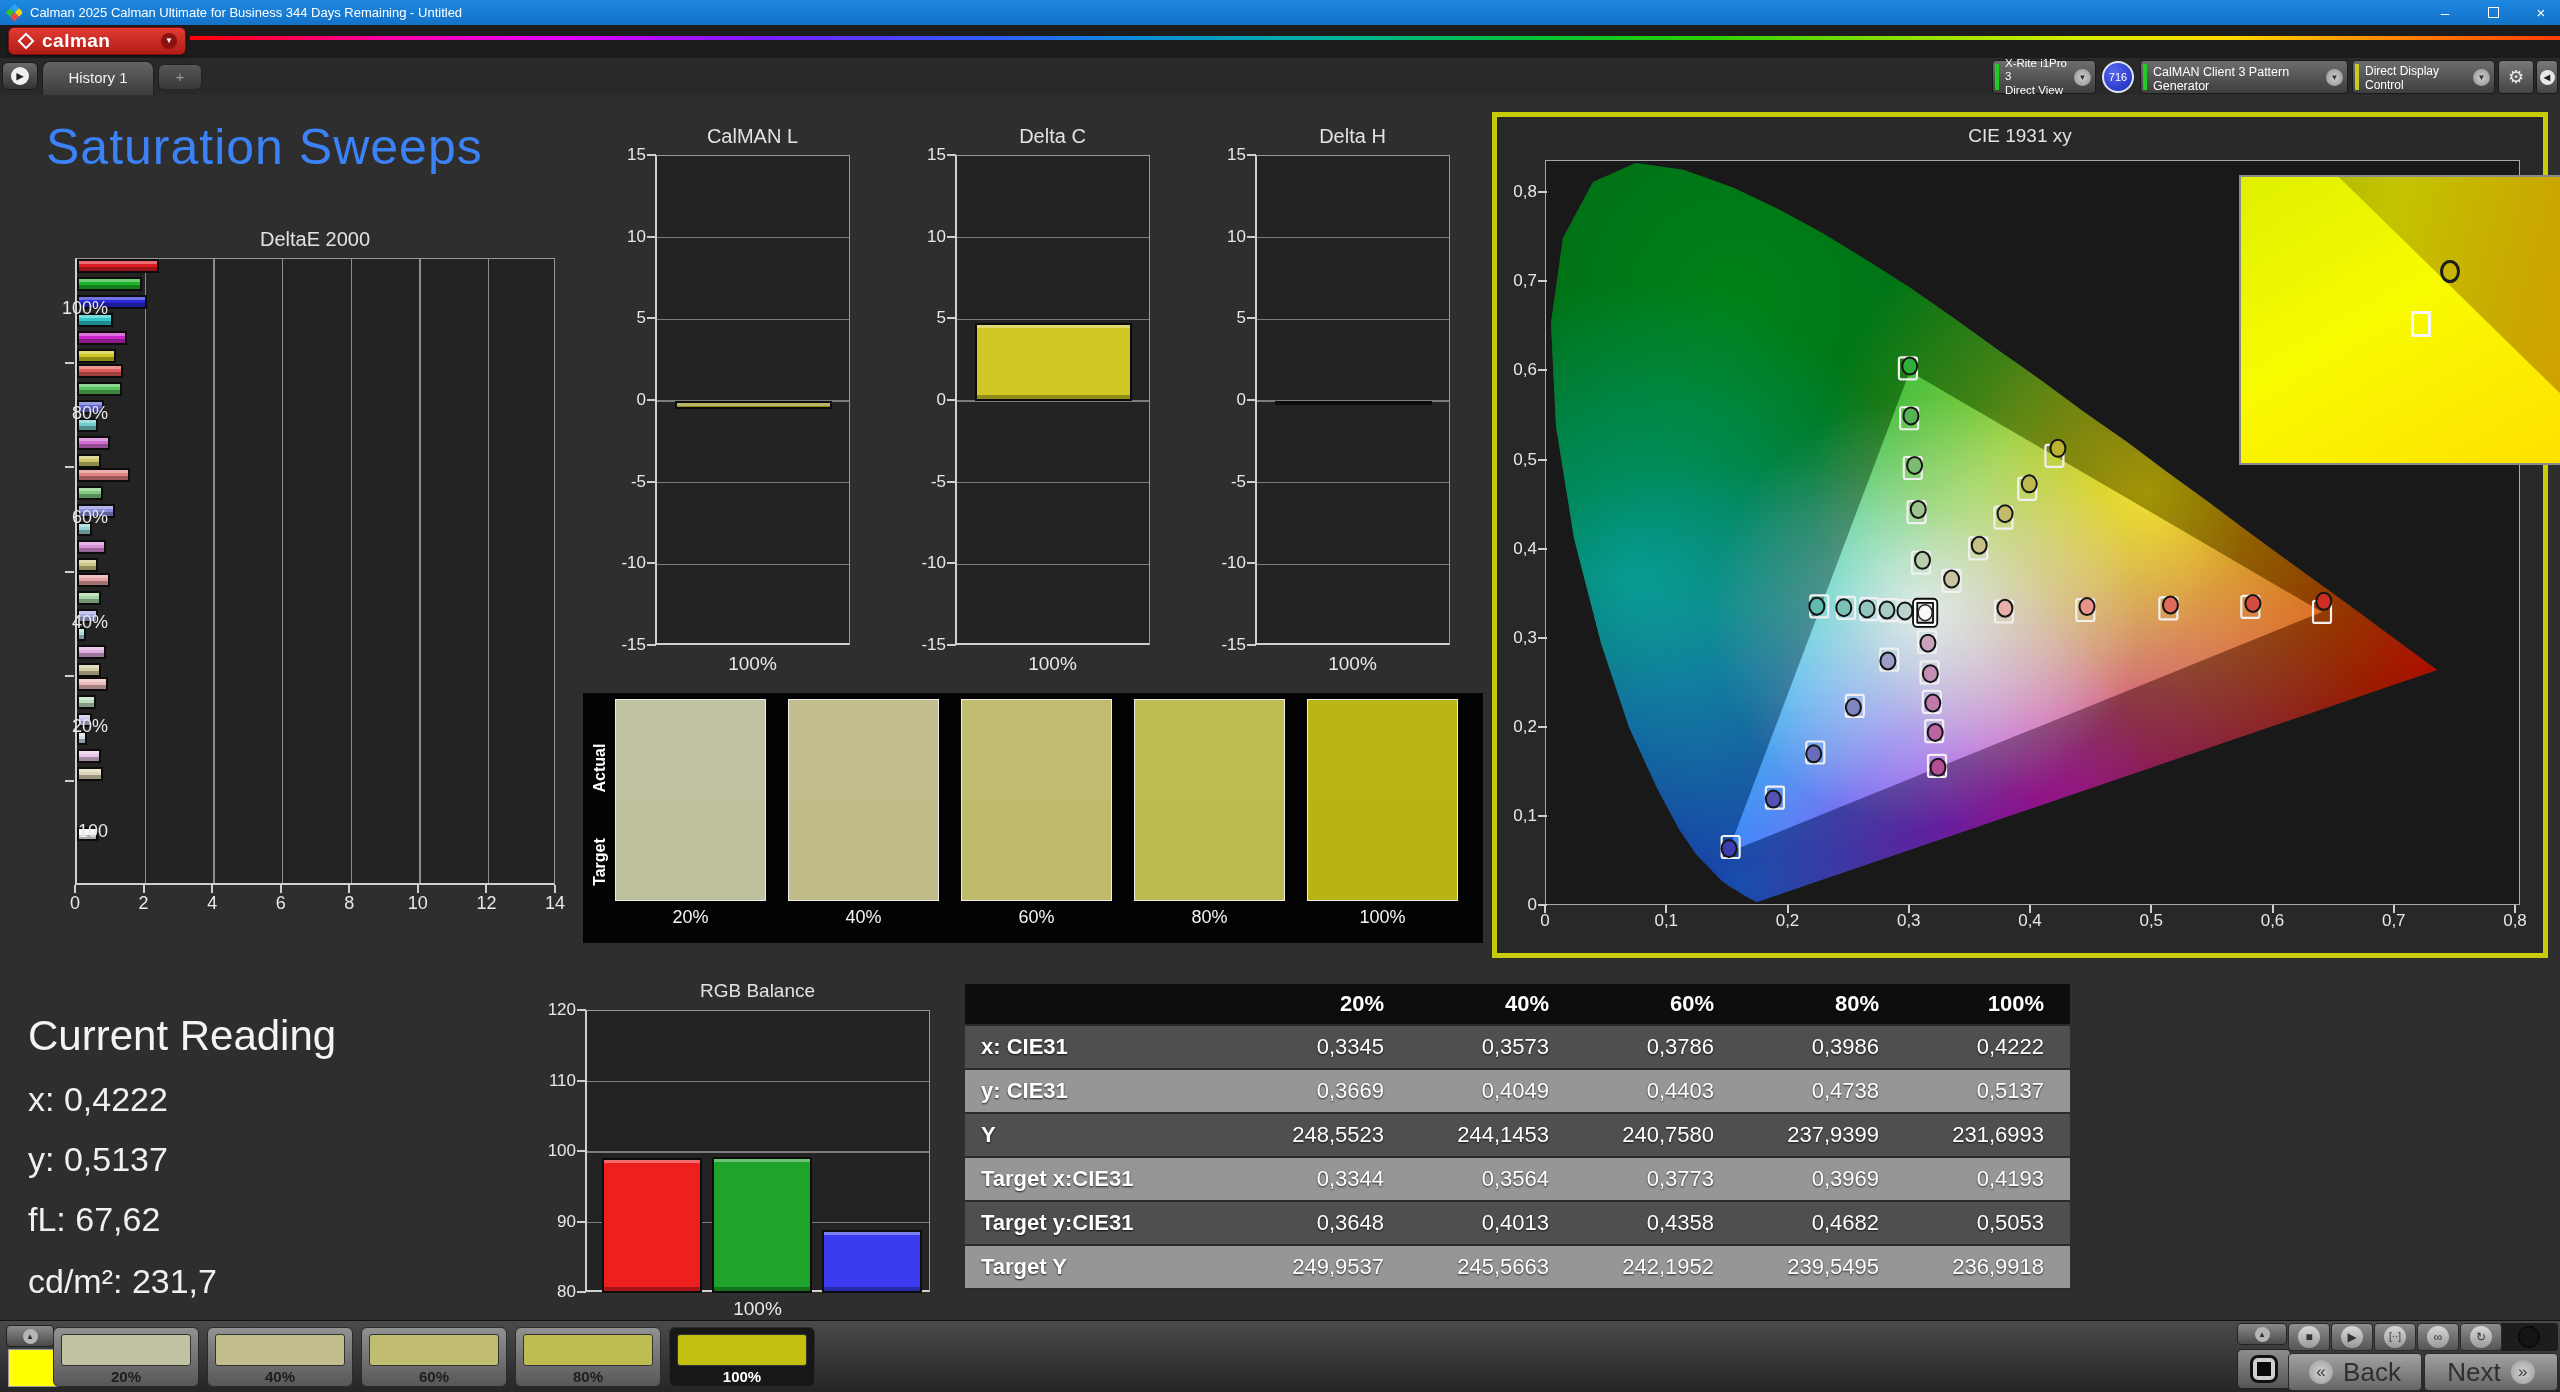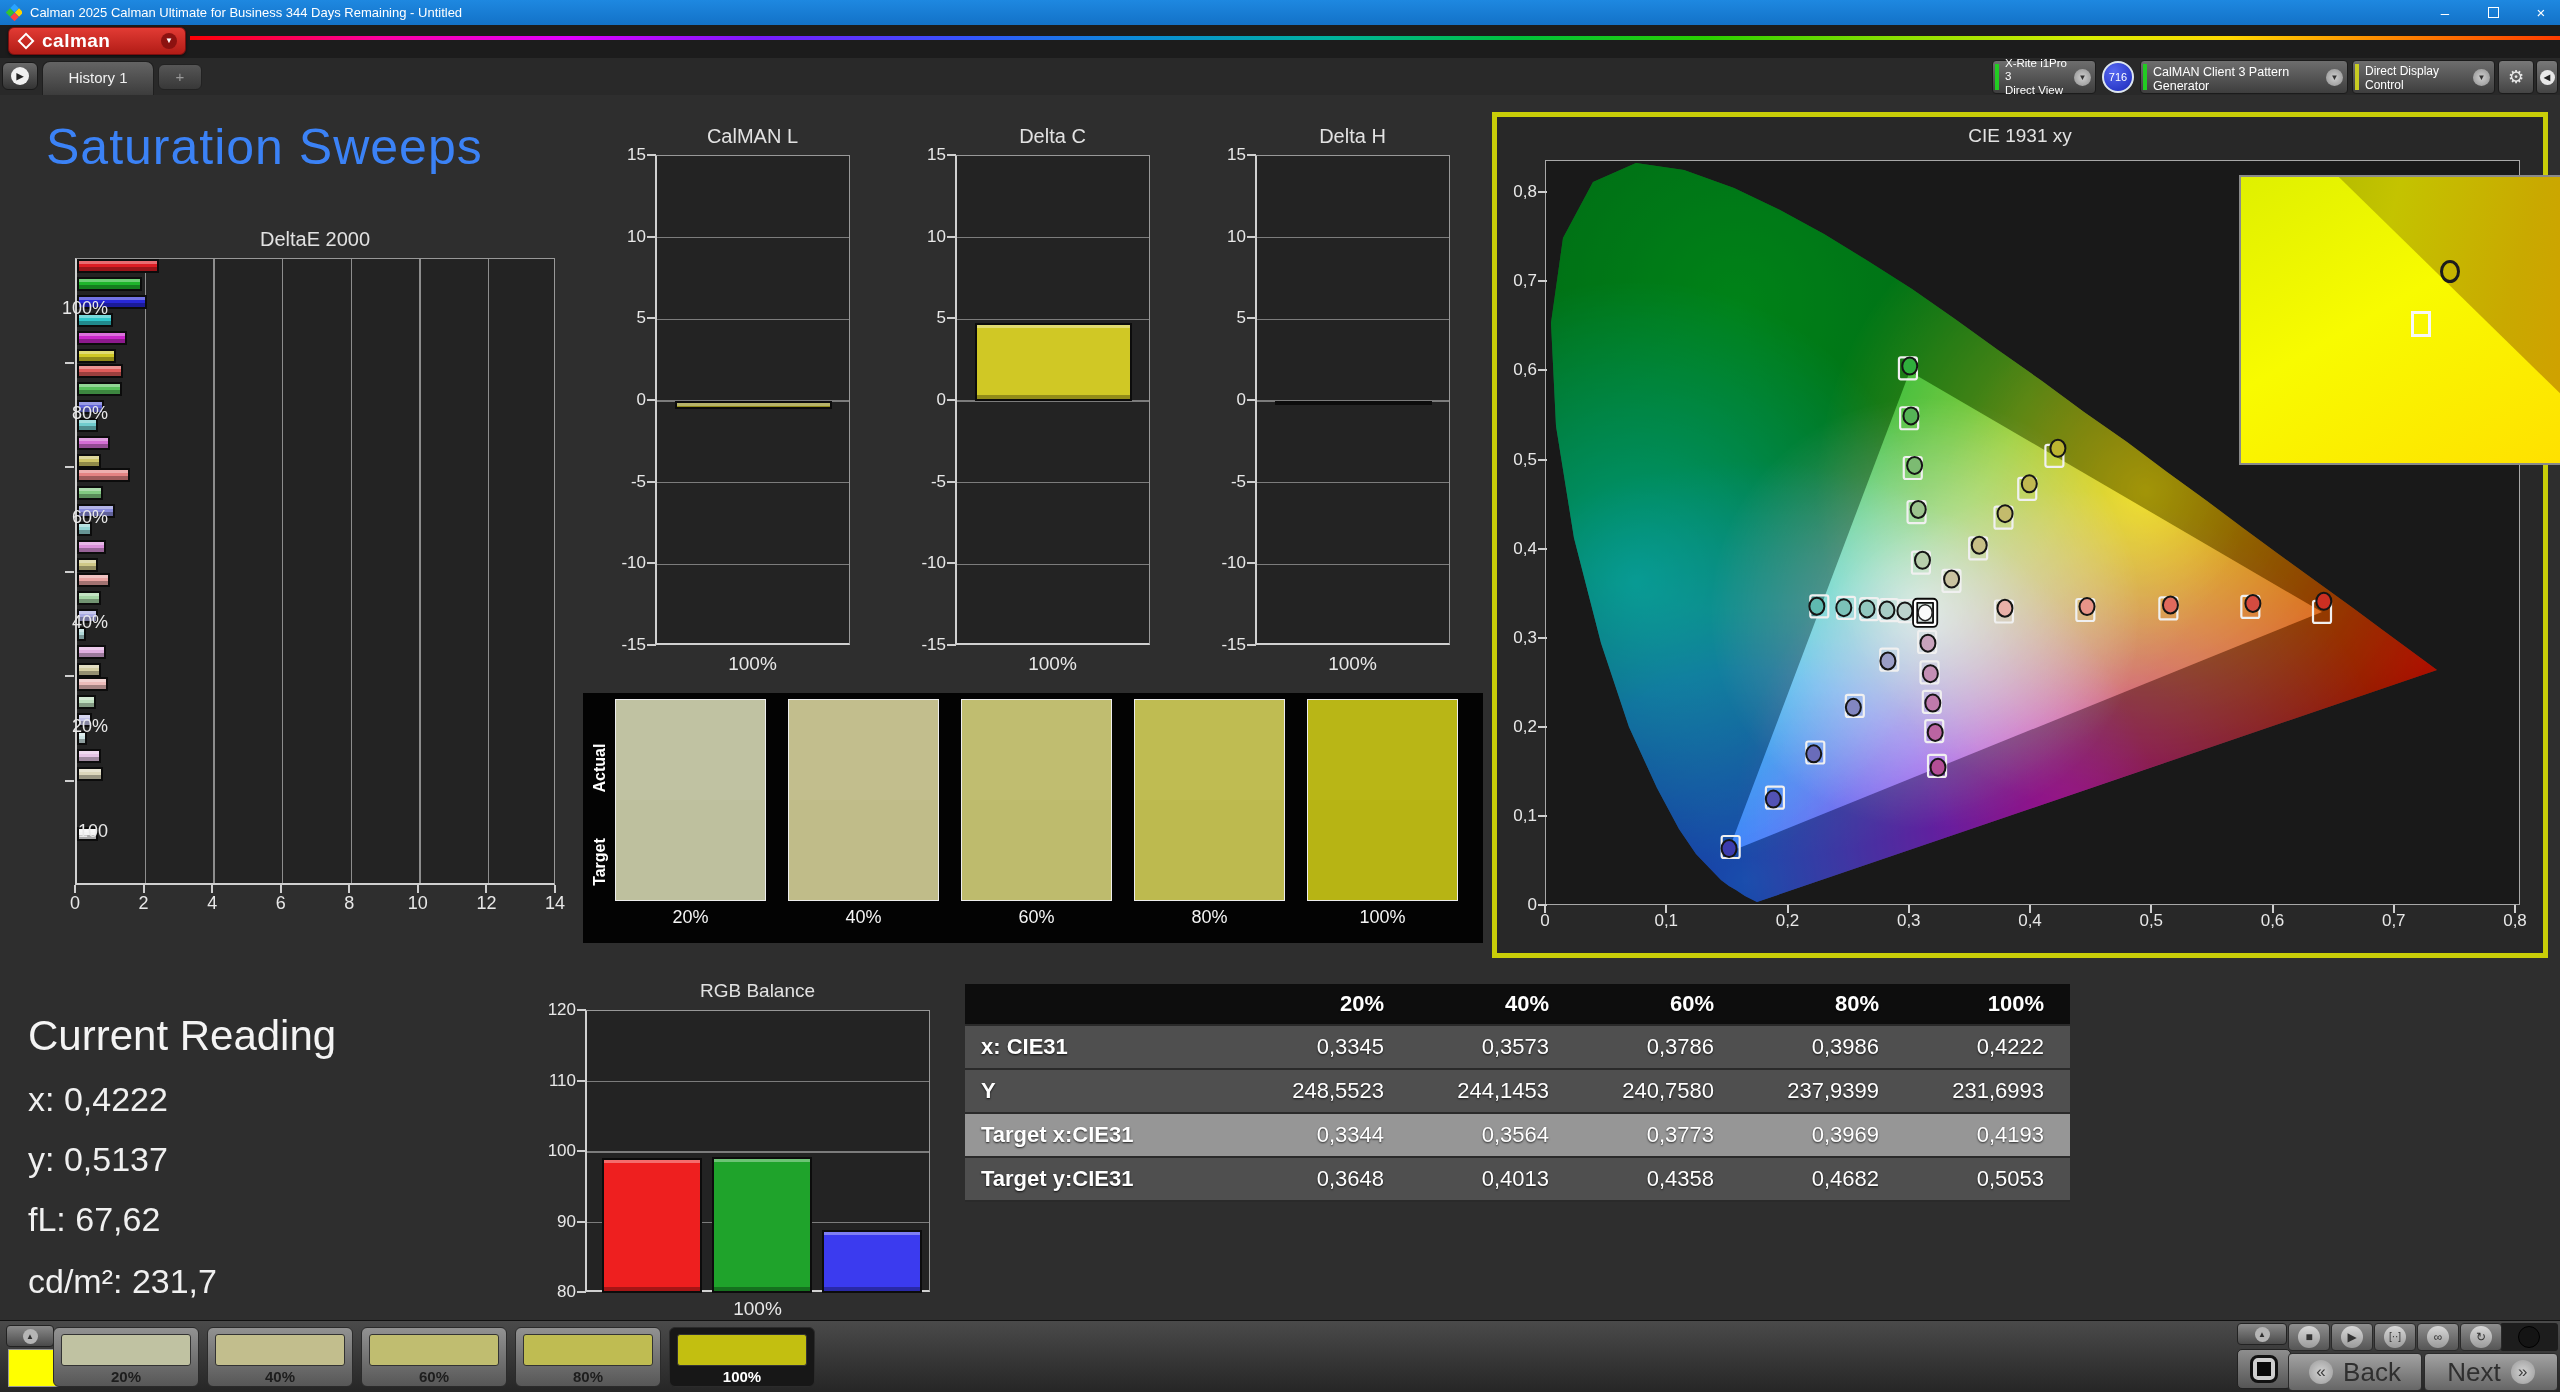--- a/index.html
+++ b/index.html
@@ -587,20 +587,28 @@
         <div class="rc">100%</div>
       </div>
       <div class="drow dark">
         <div class="rl">x: CIE31</div>
         <div class="rc">0,3345</div>
         <div class="rc">0,3573</div>
         <div class="rc">0,3786</div>
         <div class="rc">0,3986</div>
         <div class="rc">0,4222</div>
       </div>
+      <div class="drow light">
+        <div class="rl">y: CIE31</div>
+        <div class="rc">0,3669</div>
+        <div class="rc">0,4049</div>
+        <div class="rc">0,4403</div>
+        <div class="rc">0,4738</div>
+        <div class="rc">0,5137</div>
+      </div>
       <div class="drow dark">
         <div class="rl">Y</div>
         <div class="rc">248,5523</div>
         <div class="rc">244,1453</div>
         <div class="rc">240,7580</div>
         <div class="rc">237,9399</div>
         <div class="rc">231,6993</div>
       </div>
       <div class="drow light">
         <div class="rl">Target x:CIE31</div>
@@ -611,20 +619,28 @@
         <div class="rc">0,4193</div>
       </div>
       <div class="drow dark">
         <div class="rl">Target y:CIE31</div>
         <div class="rc">0,3648</div>
         <div class="rc">0,4013</div>
         <div class="rc">0,4358</div>
         <div class="rc">0,4682</div>
         <div class="rc">0,5053</div>
       </div>
+      <div class="drow light">
+        <div class="rl">Target Y</div>
+        <div class="rc">249,9537</div>
+        <div class="rc">245,5663</div>
+        <div class="rc">242,1952</div>
+        <div class="rc">239,5495</div>
+        <div class="rc">236,9918</div>
+      </div>
     </div>
 
   <div class="bottombar" id="bottombar">
     <div class="upbtn" style="left:6px;top:4px;width:48px;">
         <b>▲</b>
       </div>
     <div class="curcolor" style="background: rgb(255, 255, 0);"></div>
 
     <div class="upbtn" style="left:2237px;top:2px;width:50px;">
         <b>▲</b>

